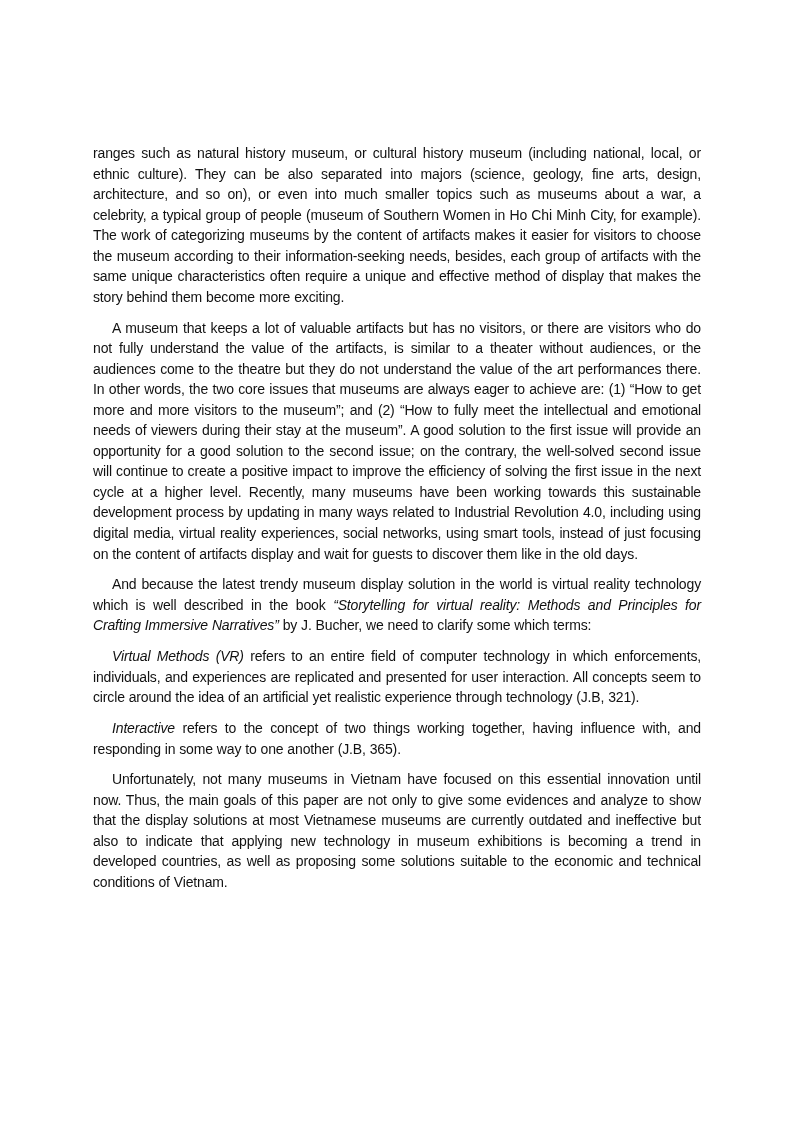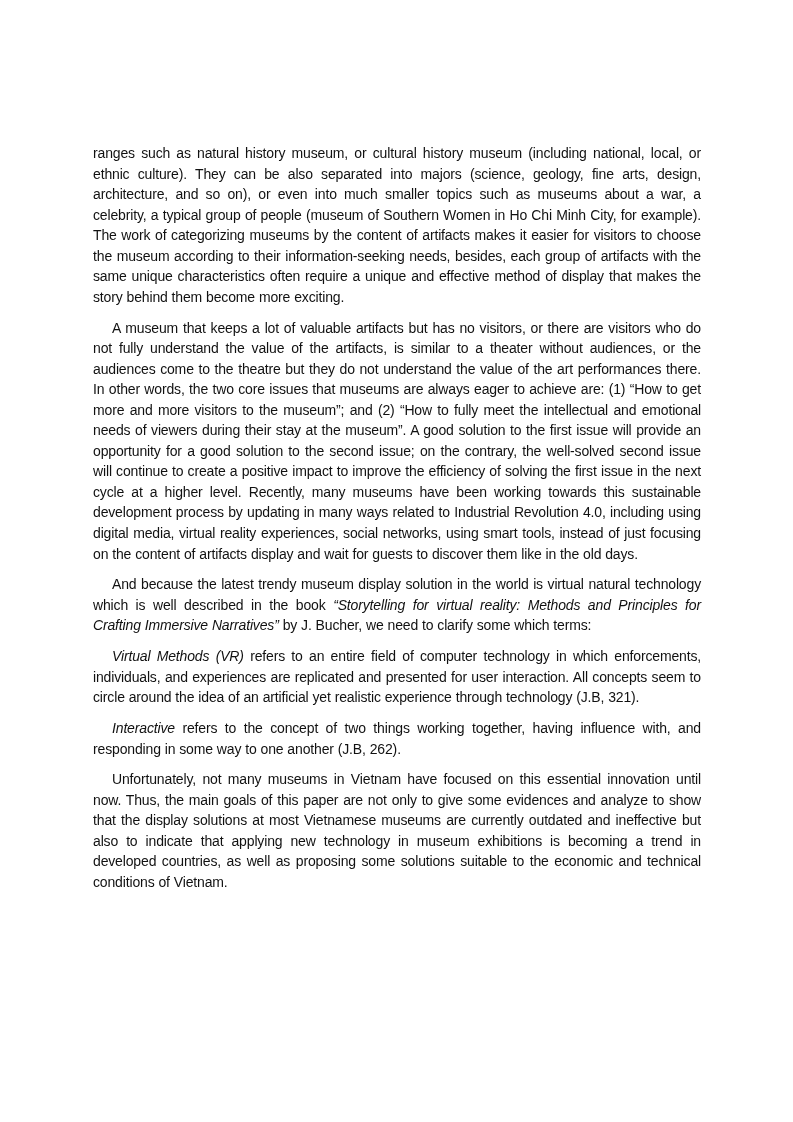--- a/index.html
+++ b/index.html
@@ -44,29 +44,29 @@
 
   <p class="para">
     <span>ranges such as natural history museum, or cultural history museum (including national, local, or ethnic culture). They can be also separated into majors (science, geology, fine arts, design, architecture, and so on), or even into much smaller topics such as museums about a war, a celebrity, a typical group of people (museum of Southern Women in Ho Chi Minh City, for example). The work of categorizing museums by the content of artifacts makes it easier for visitors to choose the museum according to their information-seeking needs, besides, each group of artifacts with the same unique characteristics often require a unique and effective method of display that makes the story behind them become more exciting.</span>
   </p>
 
   <p class="para indent">
     <span>A museum that keeps a lot of valuable artifacts but has no visitors, or there are visitors who do not fully understand the value of the artifacts, is similar to a theater without audiences, or the audiences come to the theatre but they do not understand the value of the art performances there. In other words, the two core issues that museums are always eager to achieve are: (1) “How to get more and more visitors to the museum”; and (2) “How to fully meet the intellectual and emotional needs of viewers during their stay at the museum”. A good solution to the first issue will provide an opportunity for a good solution to the second issue; on the contrary, the well-solved second issue will continue to create a positive impact to improve the efficiency of solving the first issue in the next cycle at a higher level. Recently, many museums have been working towards this sustainable development process by updating in many ways related to Industrial Revolution 4.0, including using digital media, virtual reality experiences, social networks, using smart tools, instead of just focusing on the content of artifacts display and wait for guests to discover them like in the old days.</span>
   </p>
 
   <p class="para indent">
-    <span>And because the latest trendy museum display solution in the world is virtual natural technology which is well described in the book </span><em>“Storytelling for virtual reality: Methods and Principles for Crafting Immersive Narratives”</em><span> by J. Bucher, we need to clarify some which terms:</span>
+    <span>And because the latest trendy museum display solution in the world is virtual reality technology which is well described in the book </span><em>“Storytelling for virtual reality: Methods and Principles for Crafting Immersive Narratives”</em><span> by J. Bucher, we need to clarify some which terms:</span>
   </p>
 
   <p class="para indent">
     <em>Virtual Methods (VR)</em><span> refers to an entire field of computer technology in which enforcements, individuals, and experiences are replicated and presented for user interaction. All concepts seem to circle around the idea of an artificial yet realistic experience through technology (J.B, 321).</span>
   </p>
 
   <p class="para indent">
-    <em>Interactive</em><span> refers to the concept of two things working together, having influence with, and responding in some way to one another (J.B, 262).</span>
+    <em>Interactive</em><span> refers to the concept of two things working together, having influence with, and responding in some way to one another (J.B, 365).</span>
   </p>
 
 
   <p class="para indent">
     <span>Unfortunately, not many museums in Vietnam have focused on this essential innovation until now. Thus, the main goals of this paper are not only to give some evidences and analyze to show that the display solutions at most Vietnamese museums are currently outdated and ineffective but also to indicate that applying new technology in museum exhibitions is becoming a trend in developed countries, as well as proposing some solutions suitable to the economic and technical conditions of Vietnam.</span>
   </p>
 
 </div>
 
 </body></html>

